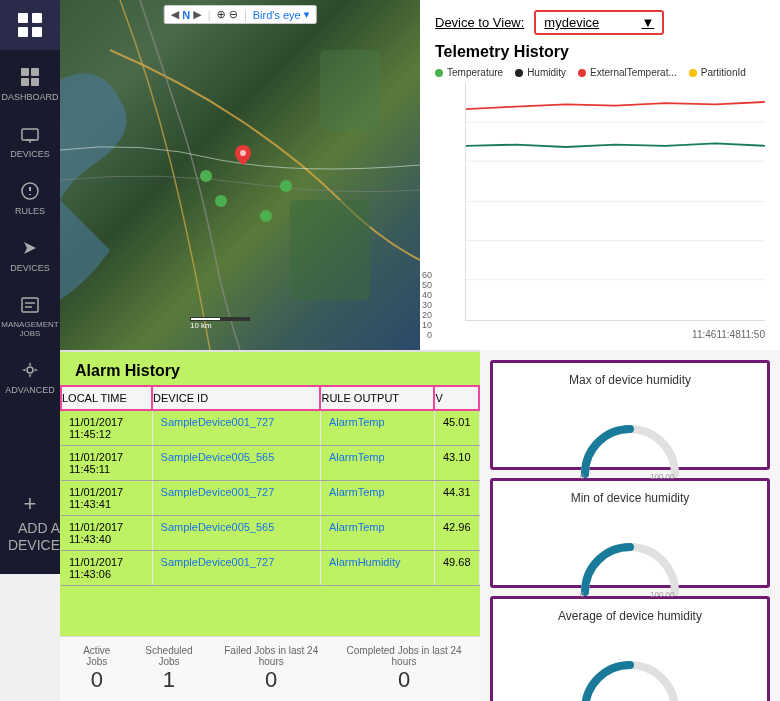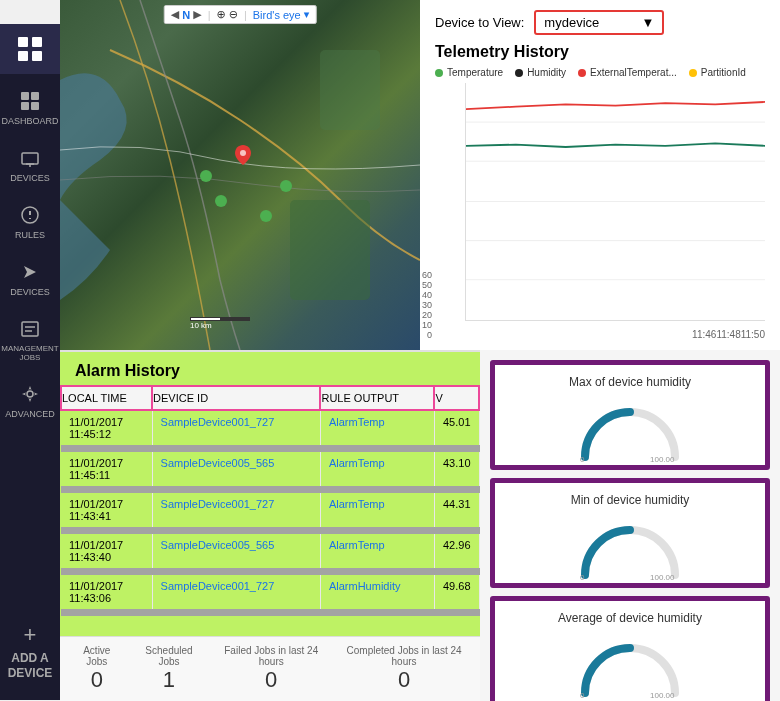--- a/index.html
+++ b/index.html
@@ -7,22 +7,21 @@
 
     
     .sidebar {
       width: 60px;
       background: #1a1a2e;
       display: flex;
       flex-direction: column;
       align-items: center;
       padding-top: 0;
       flex-shrink: 0;
-      height: 676px;
-      margin-top: 24px;
+      height: 574px;
     }
     .sidebar-logo {
       width: 60px;
       height: 50px;
       background: #2a2a4a;
       display: flex;
       align-items: center;
       justify-content: center;
       margin-bottom: 5px;
     }
@@ -131,20 +130,21 @@
       background: white;
       padding: 10px 15px;
       display: flex;
       flex-direction: column;
     }
     .device-to-view {
       display: flex;
       align-items: center;
       gap: 10px;
       margin-bottom: 8px;
+      text-decoration: underline;
     }
     .device-to-view label {
       font-size: 13px;
       white-space: nowrap;
     }
     .device-select {
       border: 2px solid #e53935;
       border-radius: 3px;
       padding: 3px 8px;
       font-size: 13px;
@@ -250,21 +250,21 @@
     .alarm-table th {
       background: #f5f5f5;
       border: 2px solid #ec4899;
       padding: 5px 0;
       text-align: left;
       font-weight: 400;
       font-size: 11px;
       white-space: nowrap;
     }
     .alarm-table td {
-      border-bottom: 7px solid #a3a3a3;
+      border-bottom: 1px solid #a3a3a3;
       border-right: 1px solid #e8e8e8;
       padding: 5px 8px;
       vertical-align: top;
     }
     .alarm-link { color: #1a73e8; text-decoration: none; }
     .alarm-humidity { color: #e53935; }
 
     
     .stats-bar {
       background: #f8f8f8;
@@ -288,27 +288,28 @@
     .gauge-section {
       flex: 1;
       display: flex;
       flex-direction: column;
       gap: 8px;
       padding: 10px;
       overflow-y: auto;
     }
     .gauge-card {
       background: white;
-      border: 5px solid #701a75;
+      border: 3px solid #701a75;
       border-radius: 3px;
       padding: 10px;
       display: flex;
       flex-direction: column;
       align-items: center;
       min-height: 110px;
+      gap: 19px;
     }
     .gauge-title {
       font-size: 12px;
       color: #333;
       margin-bottom: 8px;
       text-align: center;
     }
 
     
     ::-webkit-scrollbar { width: 6px; }
@@ -387,21 +388,21 @@
       <svg width="20" height="20" viewBox="0 0 20 20">
           <circle cx="10" cy="10" r="3" fill="none" stroke="currentColor" stroke-width="1.5"></circle>
           <path d="M10 2 L11.5 6 L10 5 L8.5 6 Z M10 18 L8.5 14 L10 15 L11.5 14 Z M2 10 L6 8.5 L5 10 L6 11.5 Z M18 10 L14 11.5 L15 10 L14 8.5 Z" fill="currentColor"></path>
         </svg>
     </div>
     <span>ADVANCED</span>
   </div>
 
   <div class="sidebar-add">
     <span style="font-size:22px; font-weight:300;">+</span>
-    <span style="font-size:12px; text-align:center; line-height:1.2;font-weight:bold;">ADD A DEVICE</span>
+    <span style="font-size:14px; text-align:right; line-height:1.2;">ADD A DEVICE</span>
   </div>
 </div>
 
 <div class="main-content">
 
   <div class="top-section">
 
     <div class="map-container">
       <div class="map-bg">
 

